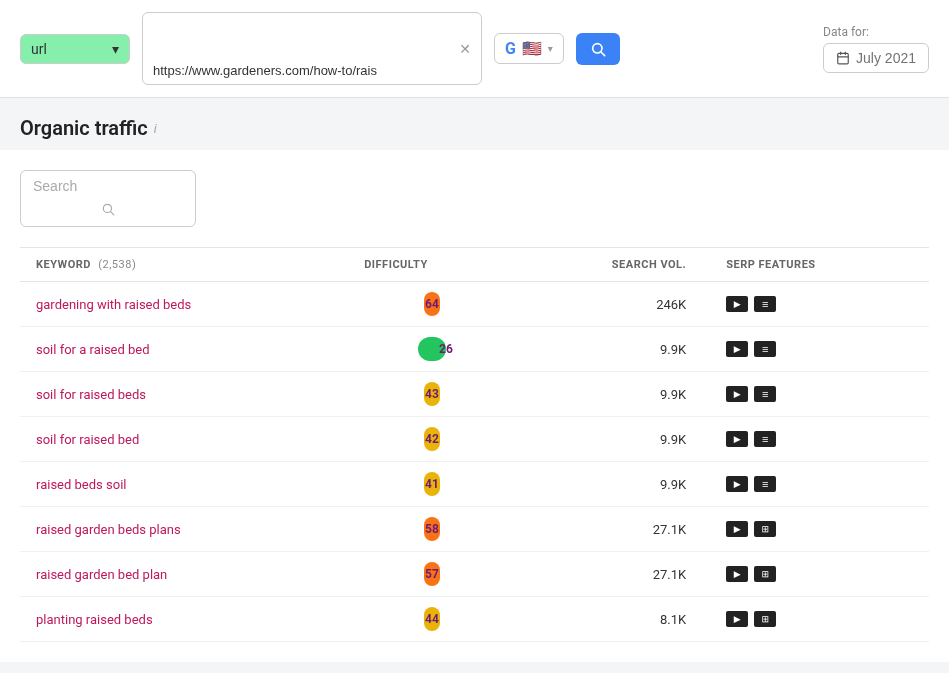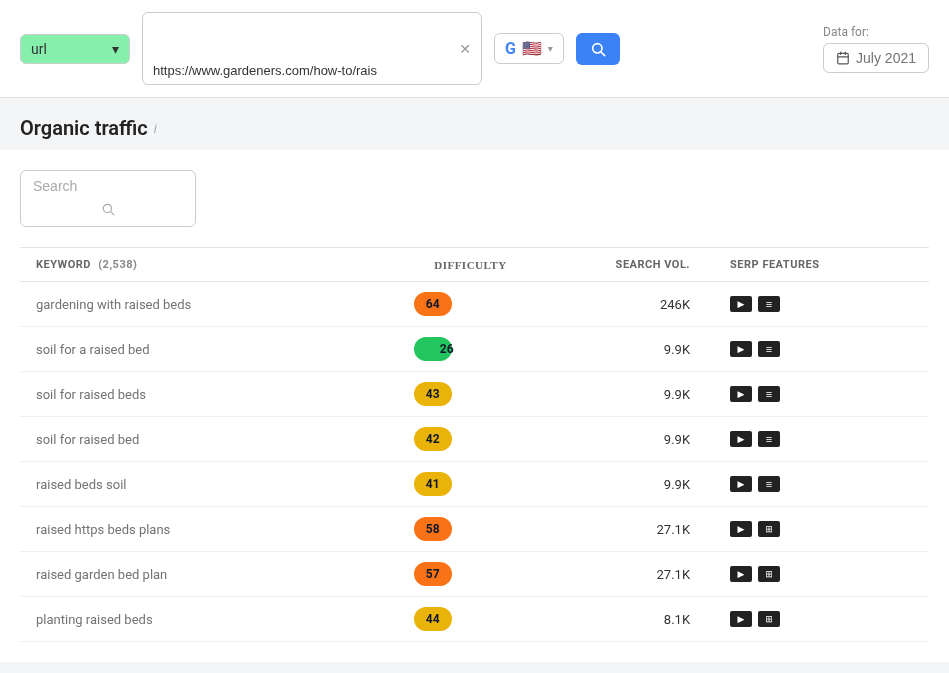--- a/index.html
+++ b/index.html
@@ -203,35 +203,34 @@
       color: #666;
       letter-spacing: 0.5px;
       text-align: left;
     }
 
     thead th.right {
       text-align: right;
     }
 
     thead th.center {
-      text-align: right;
-      font-family: Liberation Serif, serif;
+      text-align: left;
     }
 
     tbody tr {
       border-bottom: 1px solid #f0f0f0;
     }
 
     tbody td {
       padding: 10px 16px;
       font-size: 13px;
     }
 
     td.keyword-cell a {
-      color: #737373;
+      color: #be185d;
       text-decoration: none;
       font-size: 13px;
     }
 
     td.difficulty-cell {
       text-align: center;
     }
 
     td.volume-cell {
       text-align: right;
@@ -240,24 +239,24 @@
 
     td.serp-cell {
       text-align: left;
       padding-left: 24px;
     }
 
     .badge {
       display: inline-flex;
       align-items: center;
       justify-content: center;
-      width: 38px;
+      width: 16px;
       height: 24px;
       border-radius: 12px;
-      color: #0f172a;
+      color: #701a75;
       font-size: 12px;
       font-weight: 700;
     }
 
     .badge-orange { background: #f97316; }
     .badge-green { background: #22c55e; padding-left: 28px; }
     .badge-yellow { background: #eab308; }
 
     .serp-icons {
       display: flex;
@@ -341,21 +340,21 @@
         <line x1="16.5" y1="16.5" x2="22" y2="22"></line>
       </svg>
     </span>
   </div>
 
   <table>
     <thead>
       <tr>
         <th>
           <span>KEYWORD</span>
-          <span style="margin-left:4px;font-weight:700;color:#888;">(2,538)</span>
+          <span style="margin-left:4px;font-weight:400;color:#888;">(2,538)</span>
         </th>
         <th class="center">DIFFICULTY</th>
         <th class="right">SEARCH VOL.</th>
         <th style="padding-left:24px;">SERP FEATURES</th>
       </tr>
     </thead>
     <tbody id="table-body">
     <tr>
     <td class="keyword-cell">
       <a href="#">gardening with raised beds</a>
@@ -426,21 +425,21 @@
     <td class="volume-cell">9.9K</td>
     <td class="serp-cell">
       <div class="serp-icons">
               <span class="serp-icon">▶</span>
               <span class="serp-icon lines">≡</span>
             </div>
     </td>
   </tr>
         <tr>
     <td class="keyword-cell">
-      <a href="#">raised https beds plans</a>
+      <a href="#">raised garden beds plans</a>
     </td>
     <td class="difficulty-cell">
       <span class="badge badge-orange">58</span>
     </td>
     <td class="volume-cell">27.1K</td>
     <td class="serp-cell">
       <div class="serp-icons">
               <span class="serp-icon">▶</span>
               <span class="serp-icon img">⊞</span>
             </div>

